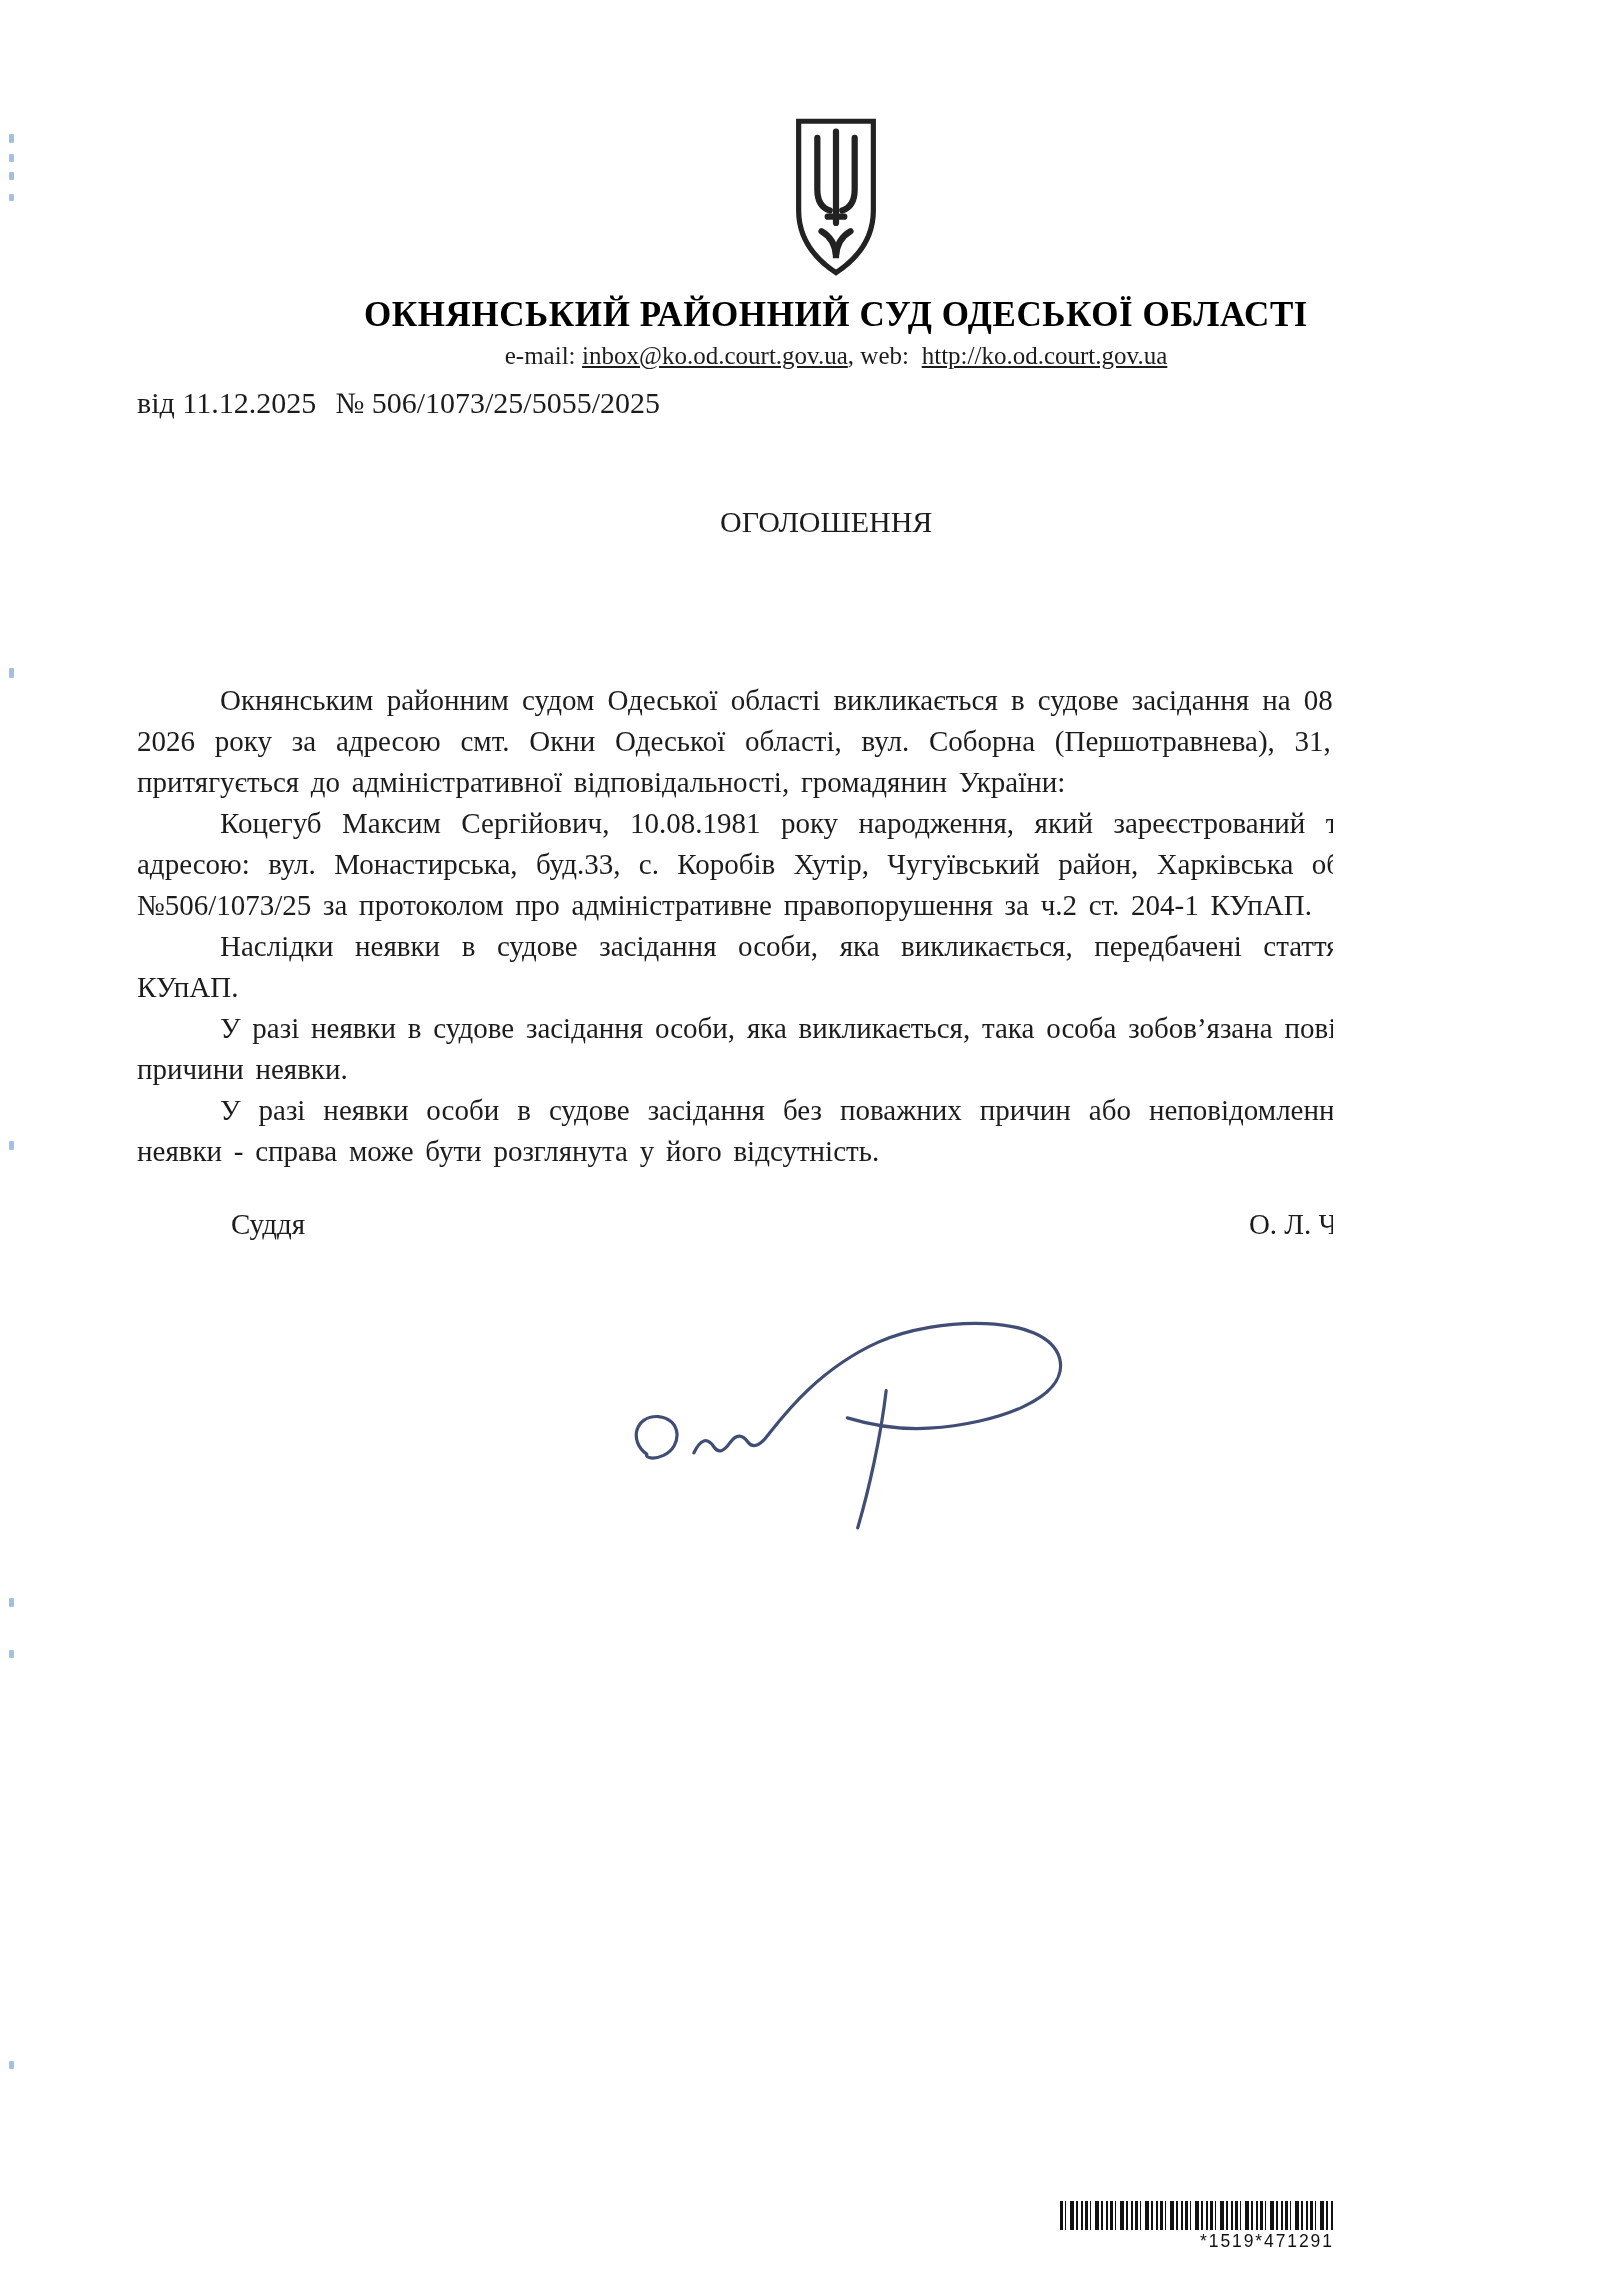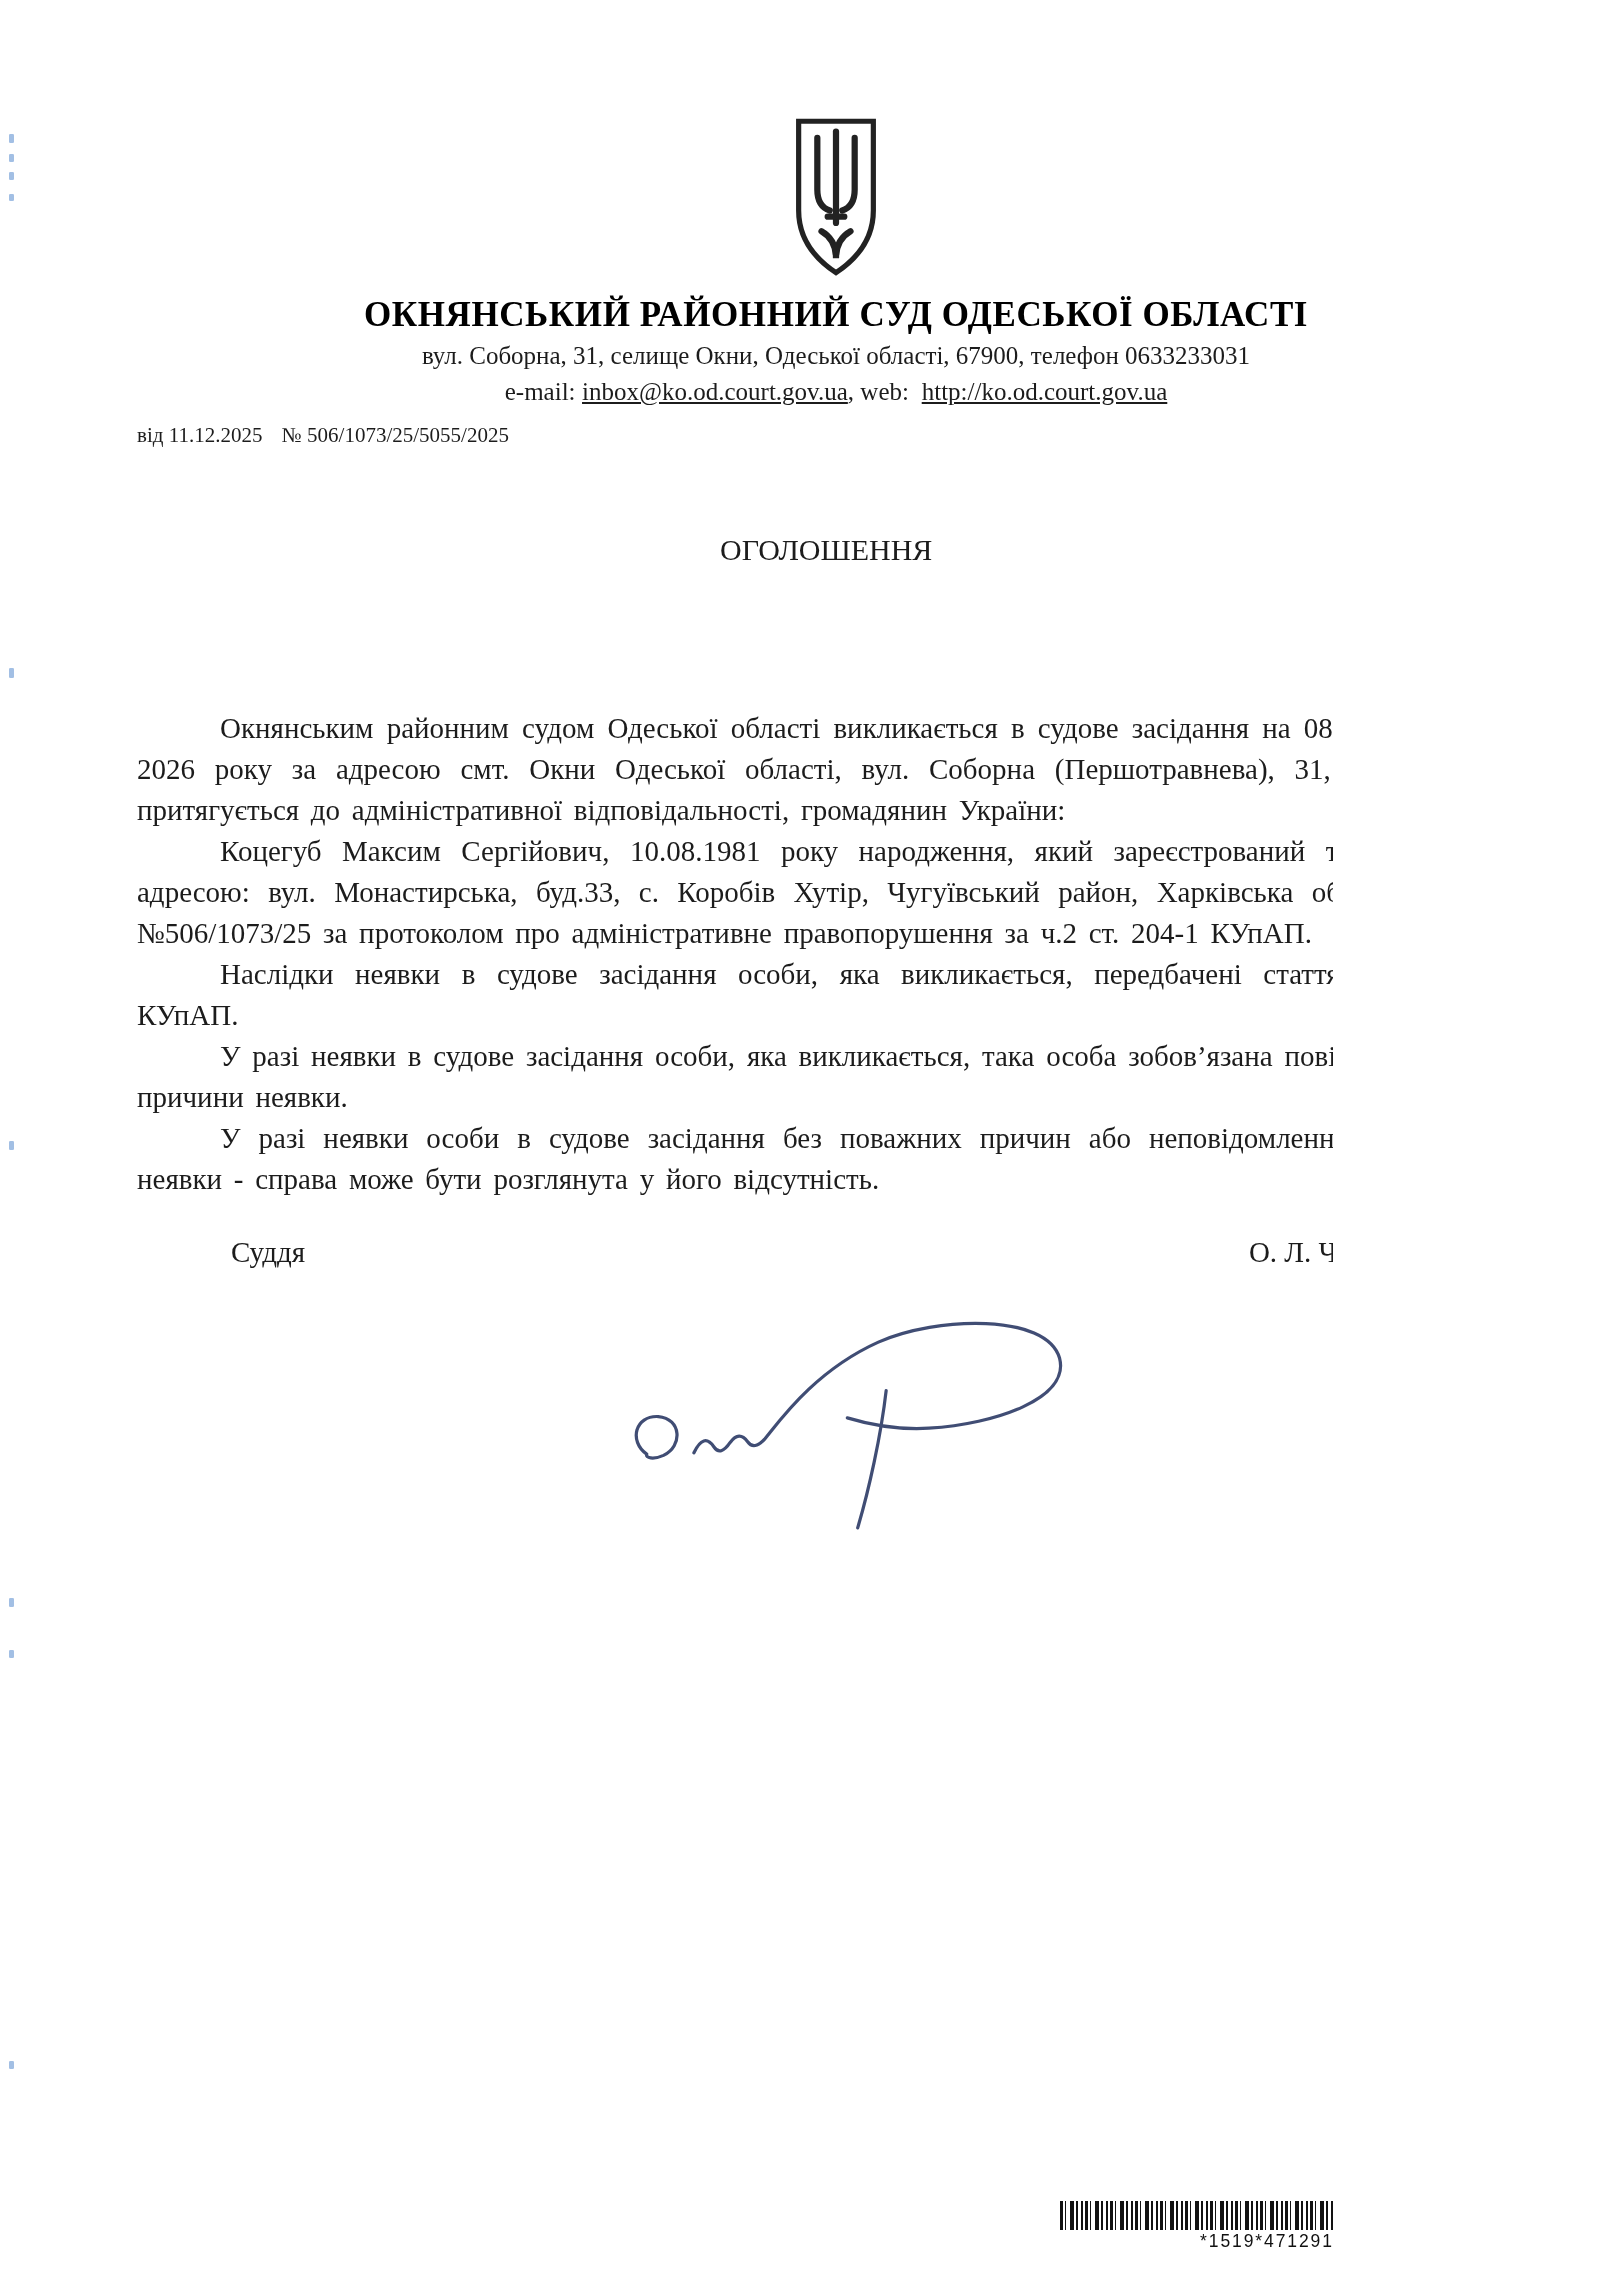--- a/index.html
+++ b/index.html
@@ -17,21 +17,21 @@
   .emblem-wrap svg { display:block; }
 
   .court-name {
     margin-top:14.3px; font-size:35px; font-weight:700;
     text-align:center; letter-spacing:0.6px; color:#000;
   }
   .header-line { font-size:25px; text-align:center; margin-top:4.5px; line-height:32px; }
   .hdr-label { margin-right:6.5px; }
   .hdr-link { text-decoration:underline; }
 
-  .docref { margin-top:14.3px; font-size:21px; text-align:left; }
+  .docref { margin-top:14.3px; font-size:30px; text-align:left; }
   .docref .num { margin-left:19.4px; }
 
   .title-block { margin-top:83px; margin-left:583px; font-size:30px; line-height:38px; }
   .title-line2 { padding-left:10.4px; }
 
   .body-text {
     margin-top:139px; font-size:29px; line-height:41px;
     text-align:justify; word-spacing:4.5px;
   }
   .body-text p { margin:0; text-indent:83px; }
@@ -85,23 +85,20 @@
           <path d="M68 22 v50 q0 16 -12 20"></path>
           <path d="M50 16 v88"></path>
           <path d="M36 112 q14 8 14 26 q0 -18 14 -26"></path>
           <path d="M42 98 h16"></path>
         </g>
       </svg>
     </div>
 
     <div class="court-name">ОКНЯНСЬКИЙ РАЙОННИЙ СУД ОДЕСЬКОЇ ОБЛАСТІ</div>
 
-    <div class="header-line">
-      <span>вул. Соборна, 31, селище Окни, Одеської області,  67900,  телефон 0633233031</span>
-    </div>
 
     <div class="header-line">
       <span class="hdr-label">e-mail:</span><span class="hdr-link">inbox@ko.od.court.gov.ua</span><span class="hdr-label">, web:</span> <span class="hdr-link">http://ko.od.court.gov.ua</span>
     </div>
 
 
     <div class="docref">
       <span>від 11.12.2025</span><span class="num">№ 506/1073/25/5055/2025</span>
     </div>
 

